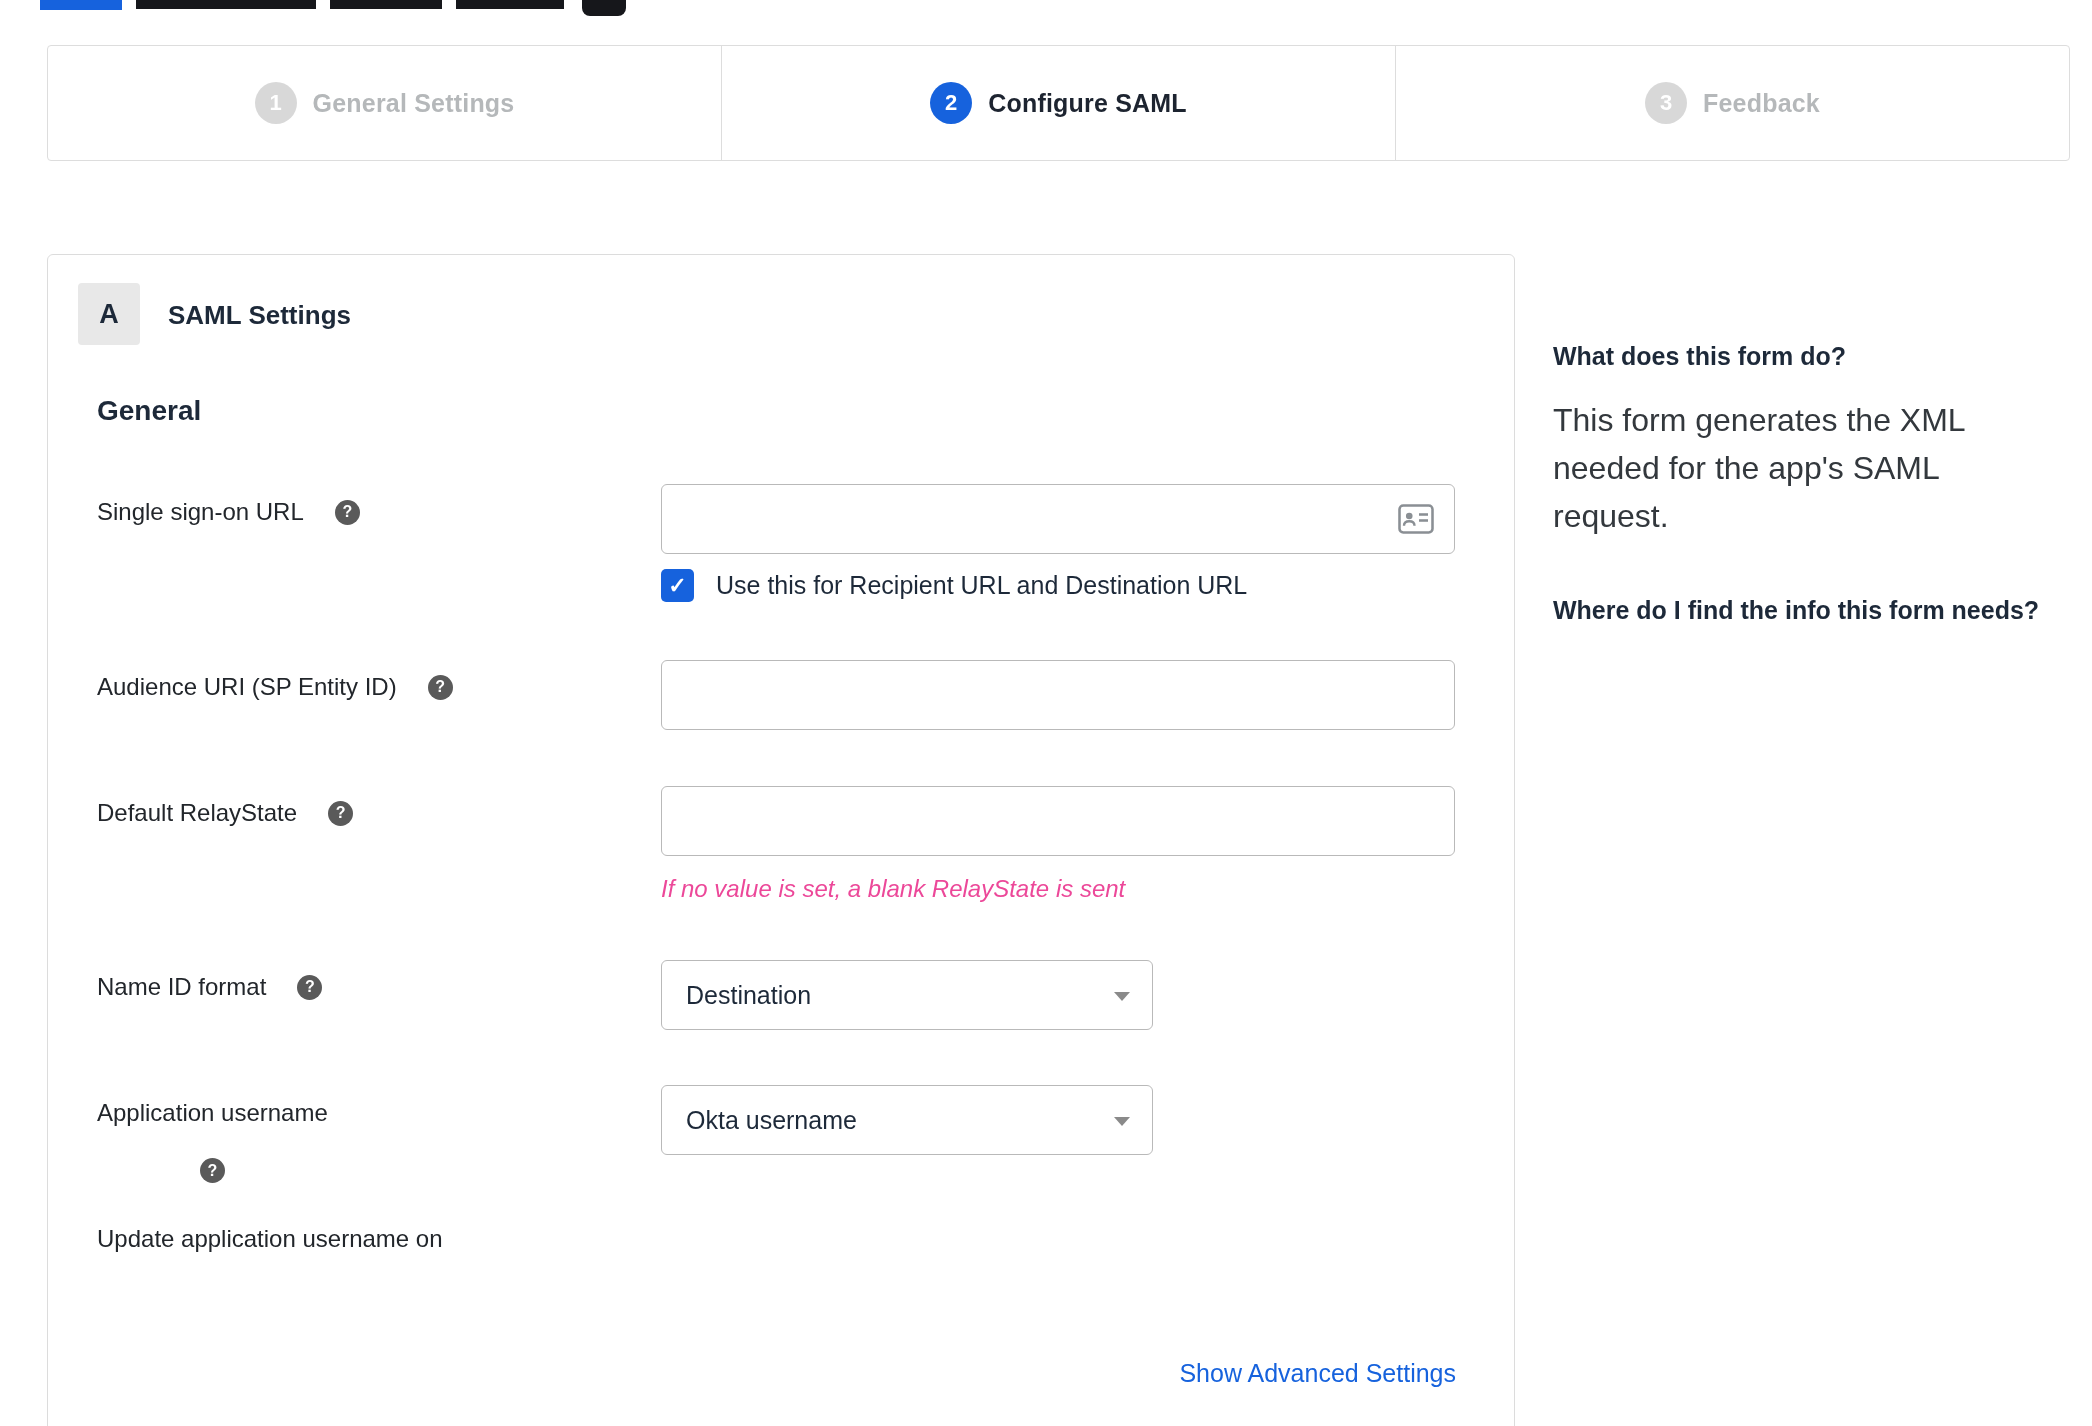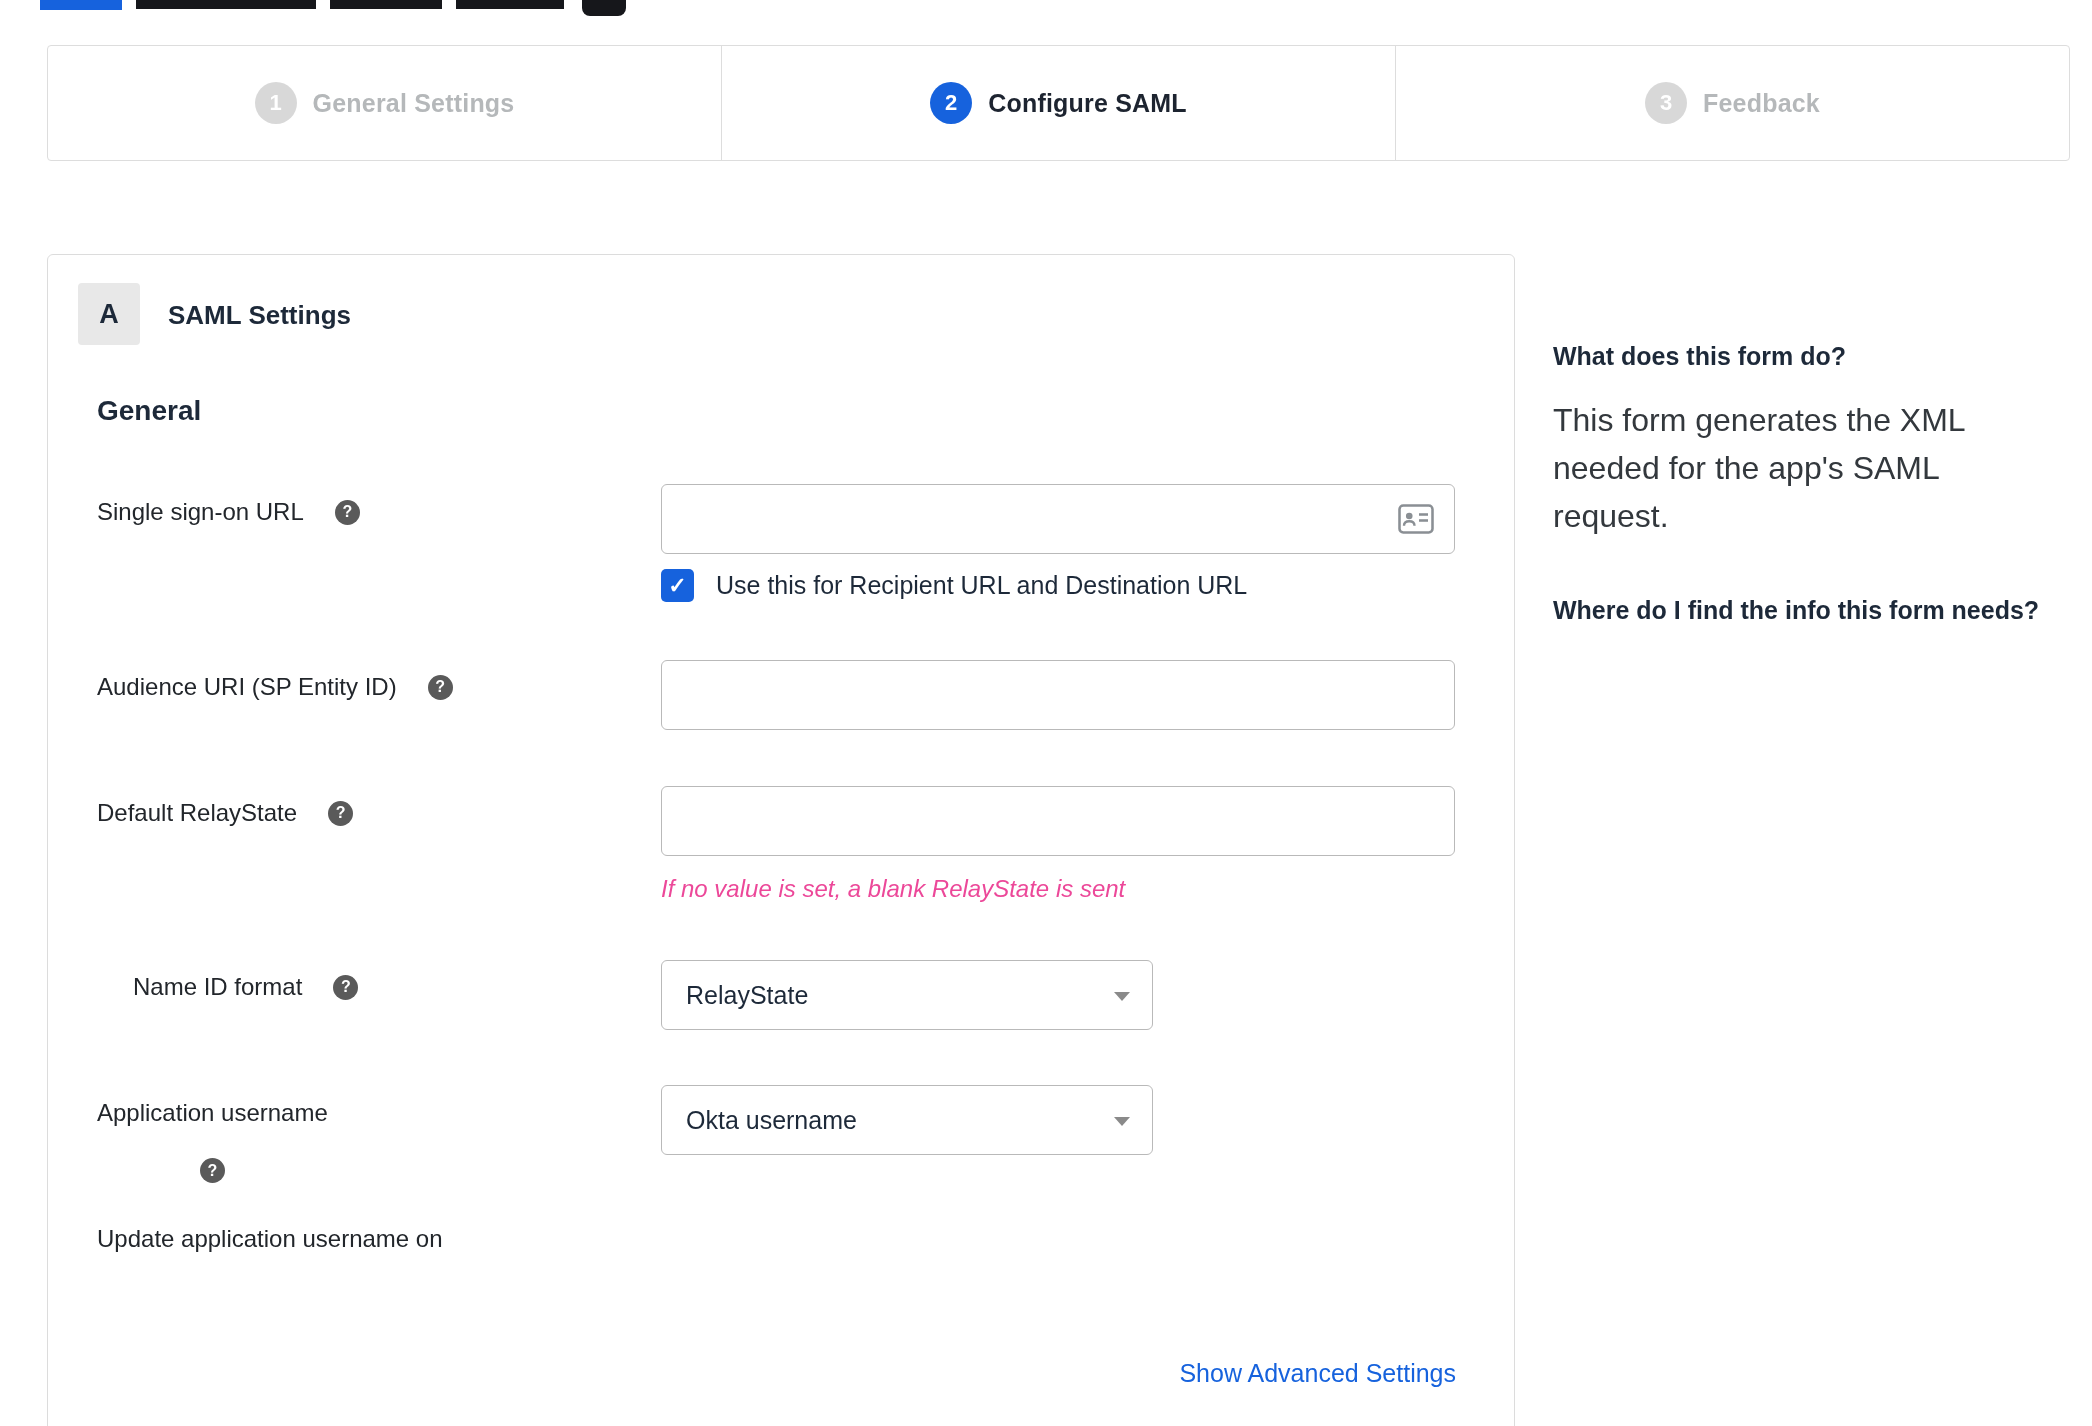--- a/index.html
+++ b/index.html
@@ -119,26 +119,26 @@
     </div>
     <input class="text-input" style="top: 405px;" type="text" value="">
 
     <div class="field-label" style="top:544px;">
       <span>Default RelayState</span>
       <span class="help">?</span>
     </div>
     <input class="text-input" style="top: 531px;" type="text" value="">
     <div class="hint">If no value is set, a blank RelayState is sent</div>
 
-    <div class="field-label" style="top:718px;margin-left:36px;">
+    <div class="field-label" style="top:718px;">
       <span>Name ID format</span>
       <span class="help">?</span>
     </div>
     <div class="select" style="top:705px;">
-      <span>RelayState</span>
+      <span>Destination</span>
       <span class="caret"></span>
     </div>
 
     <div class="field-label" style="top:844px;flex-direction:column;">
       <span>Application username</span>
       <span class="help">?</span>
     </div>
     <div class="select" style="top:830px;">
       <span>Okta username</span>
       <span class="caret"></span>

